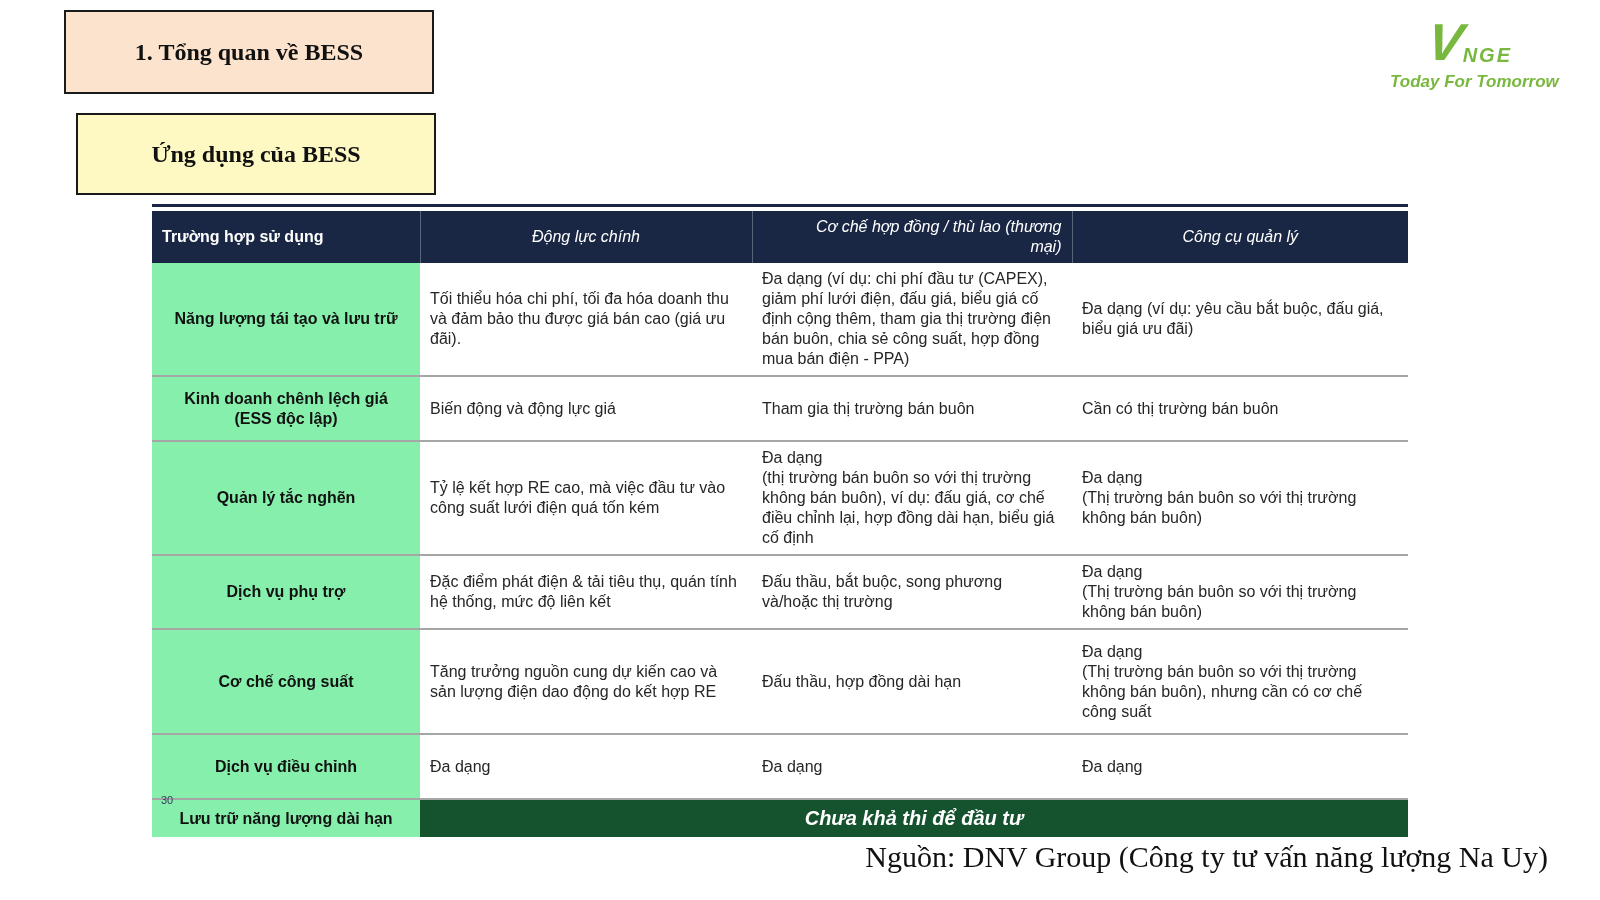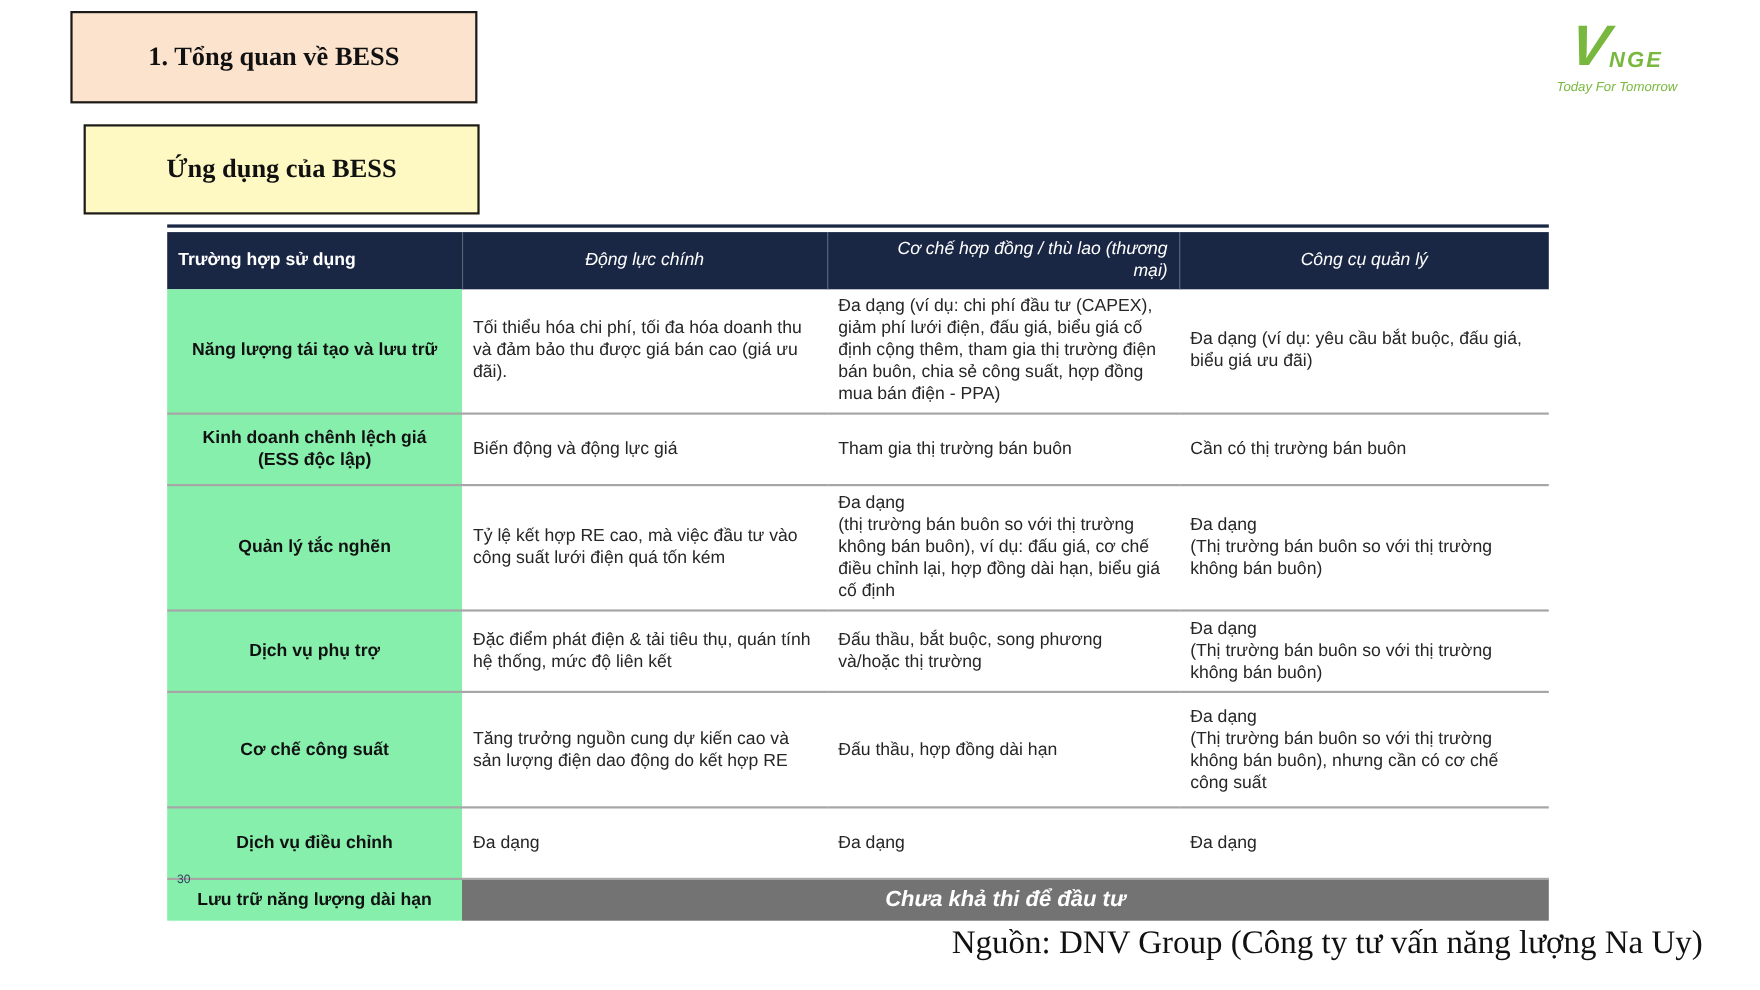--- a/index.html
+++ b/index.html
@@ -12,40 +12,40 @@
     position:absolute;border:2px solid #1a1a1a;display:flex;align-items:center;justify-content:center;
     font-family:"Liberation Serif",serif;font-weight:bold;font-size:24px;color:#111;
   }
   .box-overview{left:64px;top:10px;width:366px;height:80px;background:#fbe3cd;}
   .box-application{left:64px;top:113px;width:356px;height:78px;background:#fef9c3;margin-left:12px;}
   
   .logo{position:absolute;right:50px;top:16px;width:160px;text-align:center;color:#79b83e;}
   .logo-mark{display:flex;align-items:flex-end;justify-content:center;font-style:italic;font-weight:bold;line-height:1;}
   .logo-v{font-size:52px;transform:skewX(-8deg);}
   .logo-nge{font-size:20px;letter-spacing:2px;padding-bottom:3px;}
-  .logo-tagline{font-size:12px;font-weight:normal;font-style:italic;margin-top:4px;white-space:nowrap;}
+  .logo-tagline{font-size:17px;font-weight:bold;font-style:italic;margin-top:4px;white-space:nowrap;}
   
   .table-top-line{position:absolute;left:152px;top:204px;width:1256px;height:3px;background:#1a2744;}
   table.bess{
     position:absolute;left:152px;top:211px;width:1256px;border-collapse:collapse;table-layout:fixed;
     font-size:16px;line-height:1.25;
   }
   table.bess td{padding:6px 10px;vertical-align:middle;white-space:pre-line;}
   tr.head{height:46px;background:#1a2744;color:#ffffff;border-radius:15px;}
   tr.head td{font-size:16px;white-space:pre-line;}
   tr.head td.h-usecase{font-weight:bold;text-align:left;padding-left:10px;}
   tr.head td.h-driver,tr.head td.h-mgmt{font-style:italic;text-align:center;}
   tr.head td.h-contract{font-style:italic;text-align:right;padding-left:45px;}
   tr.head td + td{border-left:1px solid #5a6478;}
   td.use-case{background:#86efac;font-weight:bold;text-align:center;color:#111;}
   tr.body + tr.body td{border-top:2px solid #a6a6a6;}
   tr.r1{height:108px;} tr.r2{height:65px;} tr.r3{height:105px;}
   tr.r4{height:65px;} tr.r5{height:105px;} tr.r6{height:65px;} tr.r7{height:37px;}
   td.merged-bar{
-    background:#737373;color:#ffffff;font-weight:bold;font-style:italic;font-size:20px;text-align:center;
+    background:#14532d;color:#ffffff;font-weight:bold;font-style:italic;font-size:20px;text-align:center;
   }
   .page-number{position:absolute;left:161px;top:794px;font-size:11px;color:#33415c;}
   .source{
     position:absolute;right:52px;top:840px;font-family:"Liberation Serif",serif;font-size:30px;color:#111;
     white-space:nowrap;
   }
 </style>
 </head>
 <body>
 

